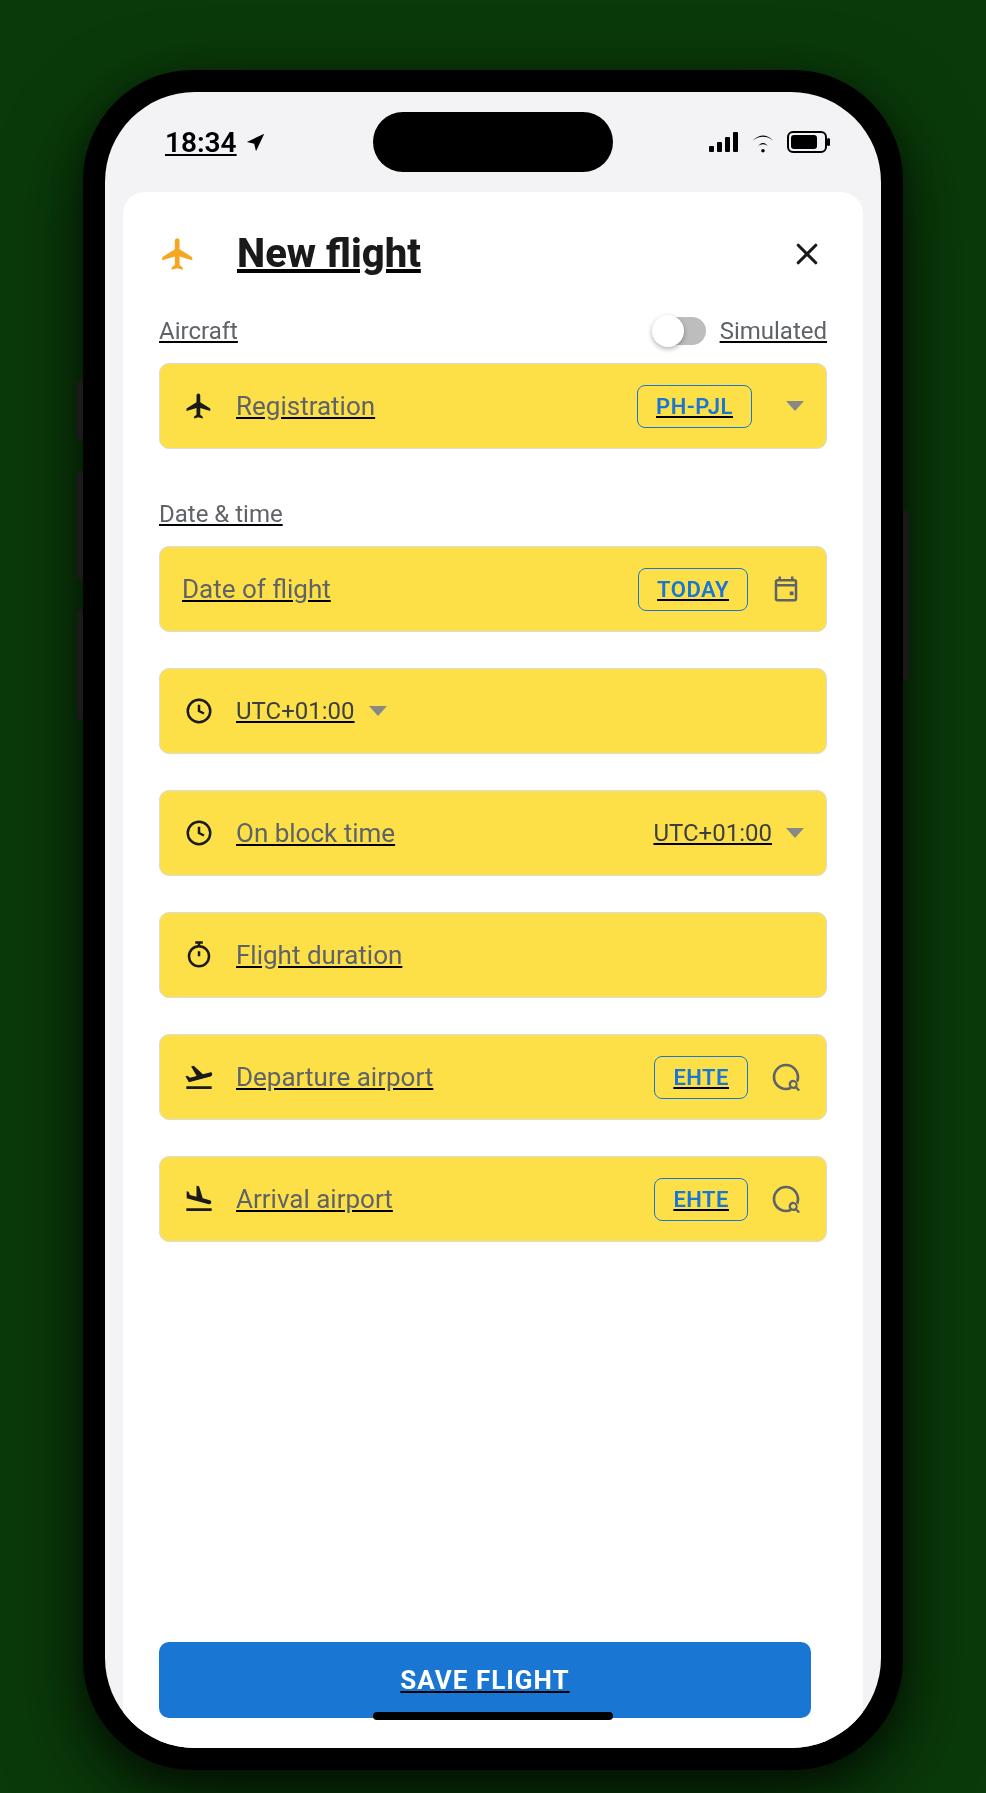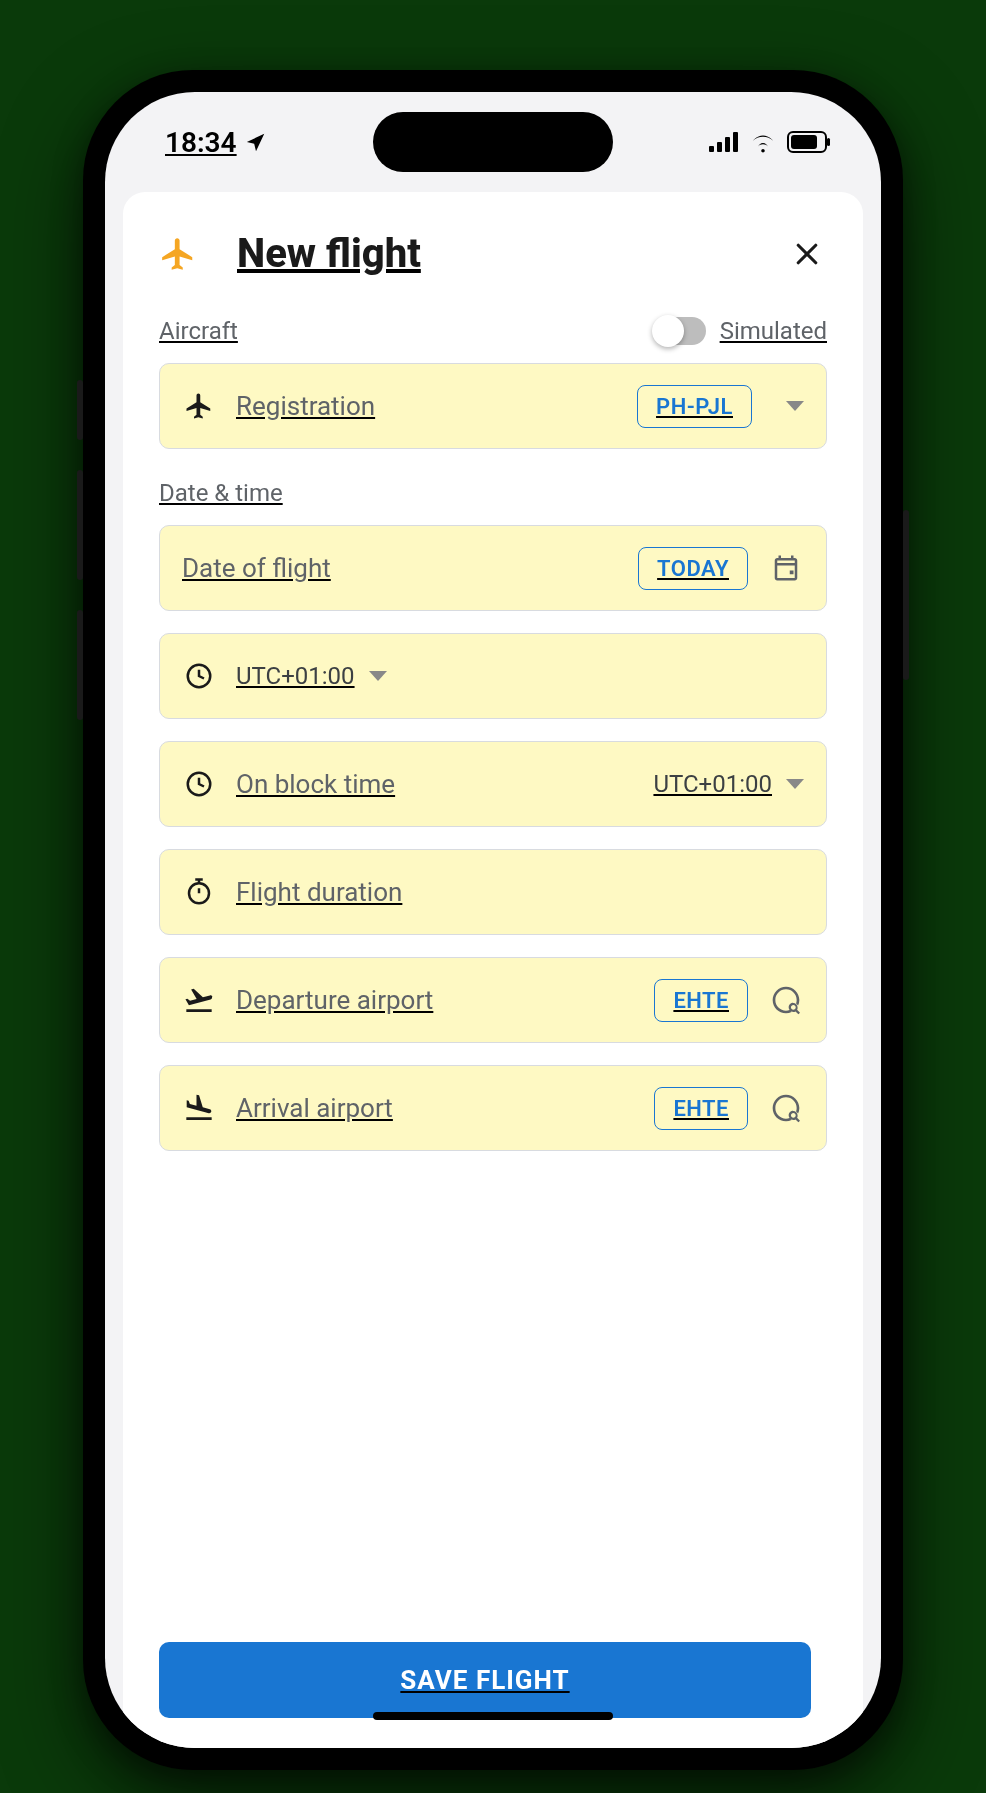--- a/index.html
+++ b/index.html
@@ -110,22 +110,22 @@
     box-shadow: 0 2px 5px rgba(0,0,0,0.3);
   }
   .field-row {
     border: 1.5px solid #d8dbe0;
     border-radius: 10px;
     height: 86px;
     display: flex;
     align-items: center;
     padding: 8px 22px;
     gap: 20px;
-    margin-bottom: 22px;
-    background: #fef9c3;
+    margin-bottom: 36px;
+    background: #fde047;
   }
   .field-row .leading-icon { width: 34px; display:flex; justify-content:center; }
   .field-row .label {
     flex: 1;
     font-size: 26px;
     color: #5f6368;
   }
   .chip {
     border: 1.5px solid #1976d2;
     color: #1976d2;
@@ -146,21 +146,21 @@
     font-size: 24px;
     color: #3c4043;
     display: flex;
     align-items: center;
   }
   .trailing-icon {
     width: 36px; height: 36px;
     display: flex; align-items: center; justify-content: center;
     color: #5f6368;
   }
-  .section-gap { margin-top: 8px; }
+  .section-gap { margin-top: 15px; }
   .save-btn {
     background: #1976d2;
     color: #fff;
     font-weight: 700;
     font-size: 26px;
     letter-spacing: 1px;
     text-align: center;
     height: 76px;
     border-radius: 10px;
     display: flex;

